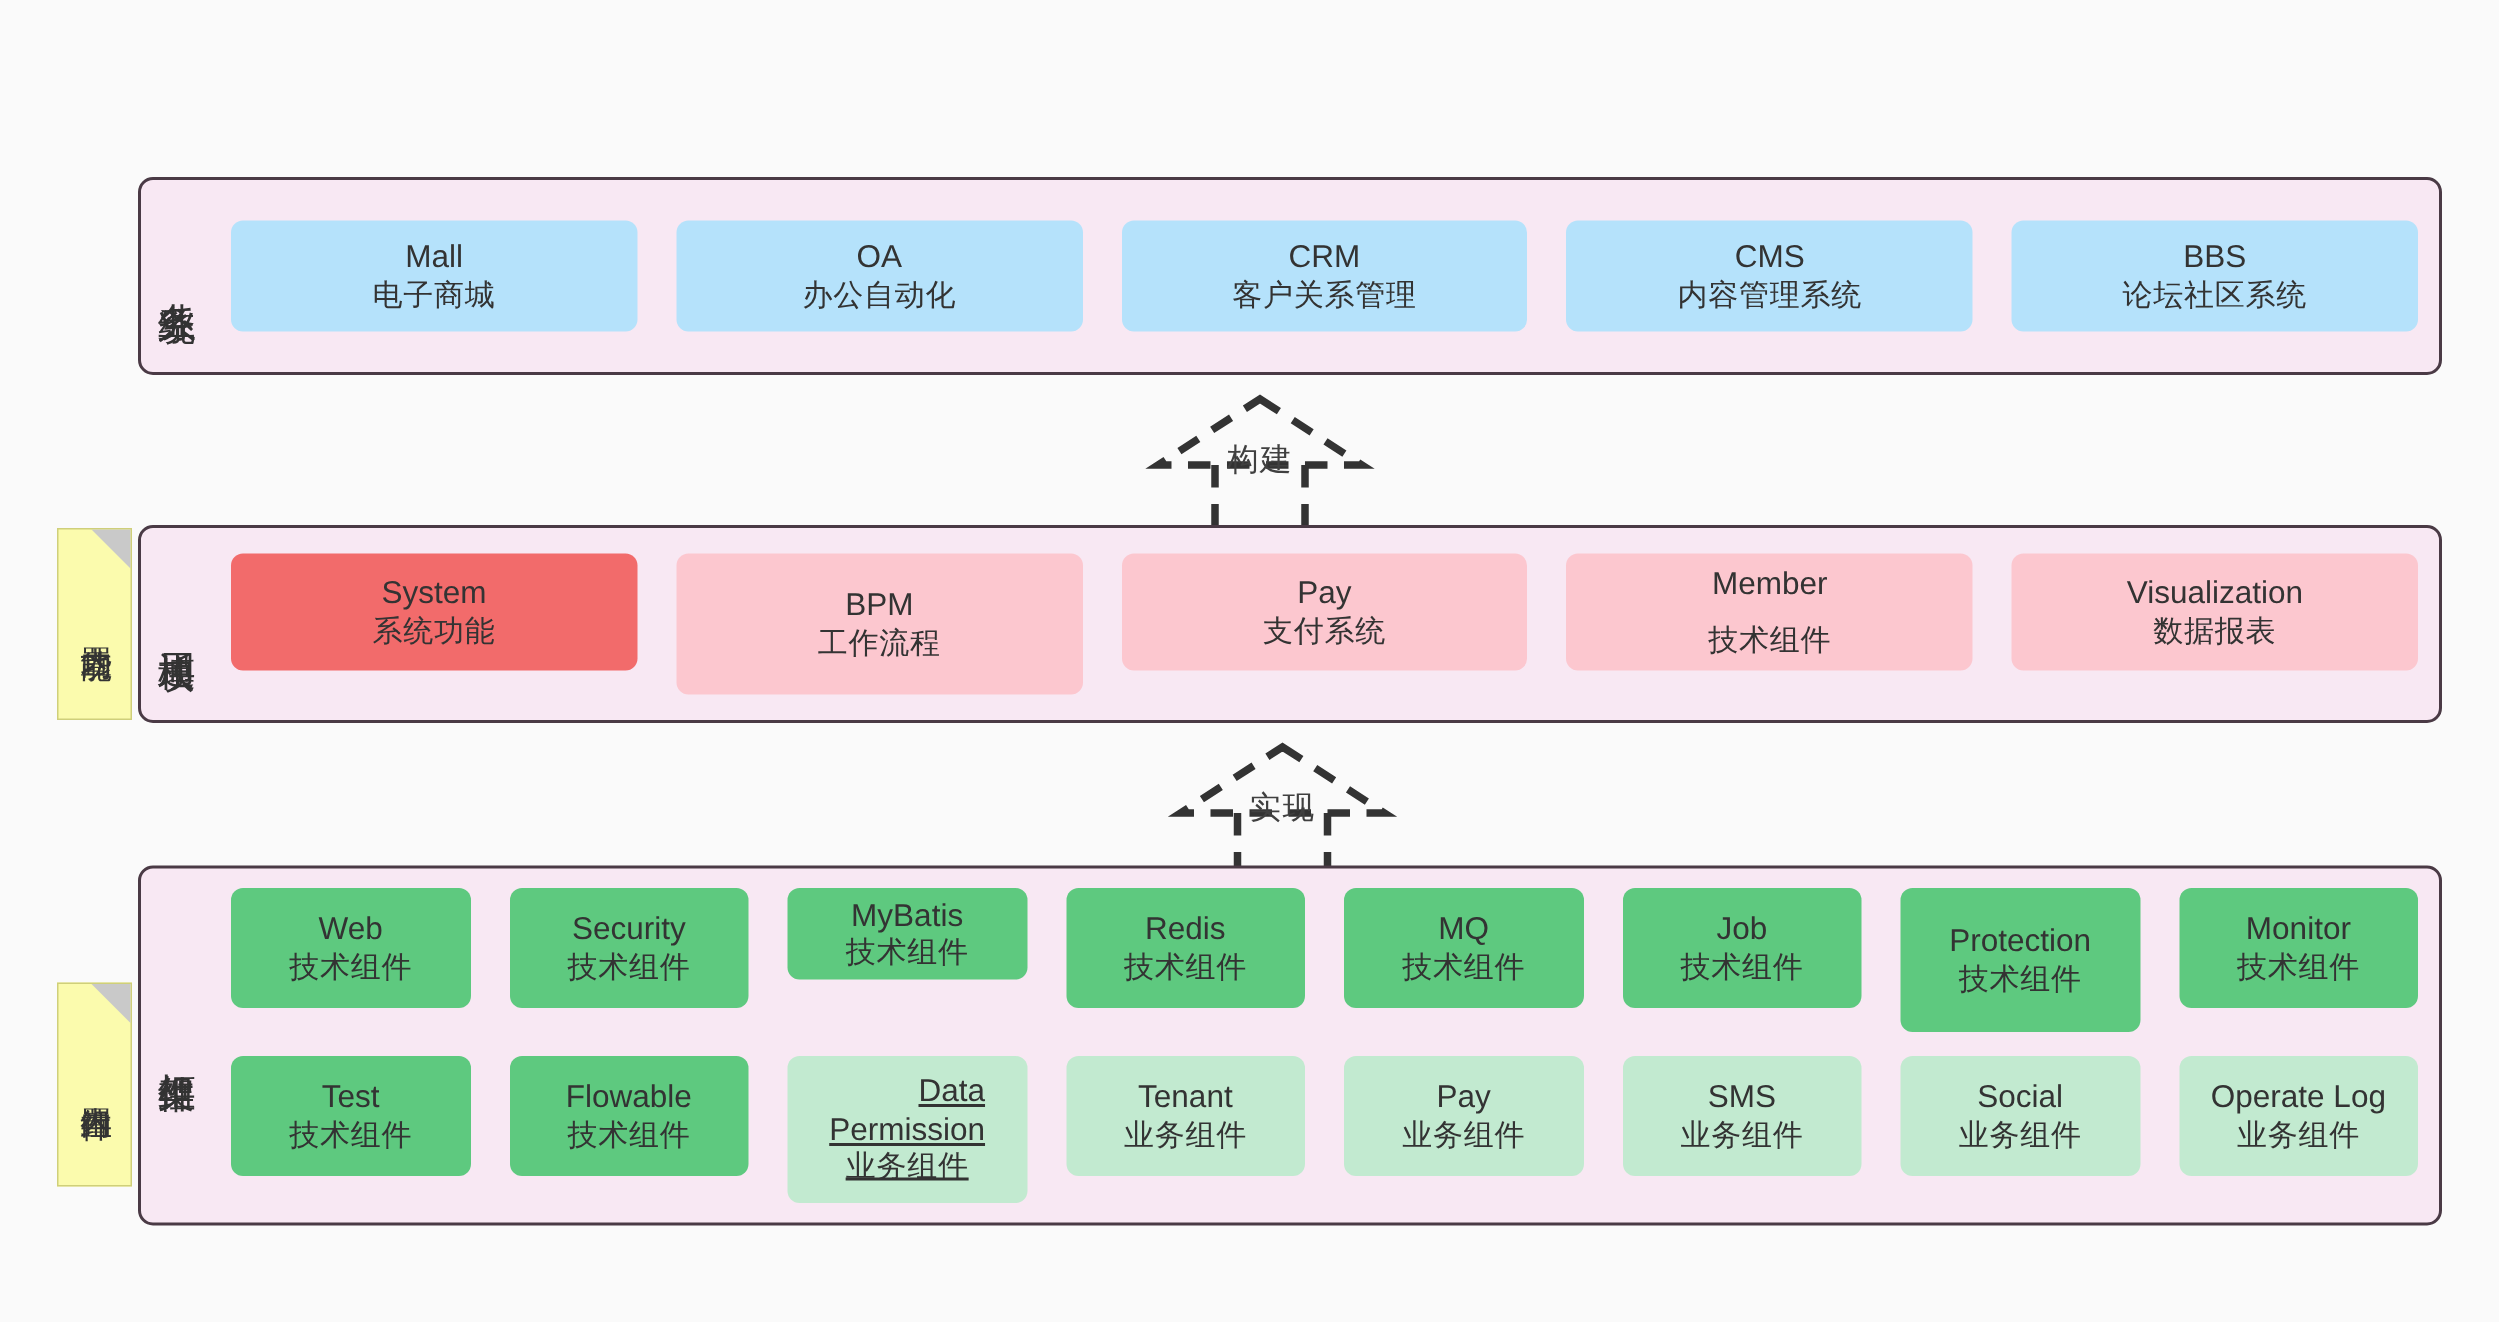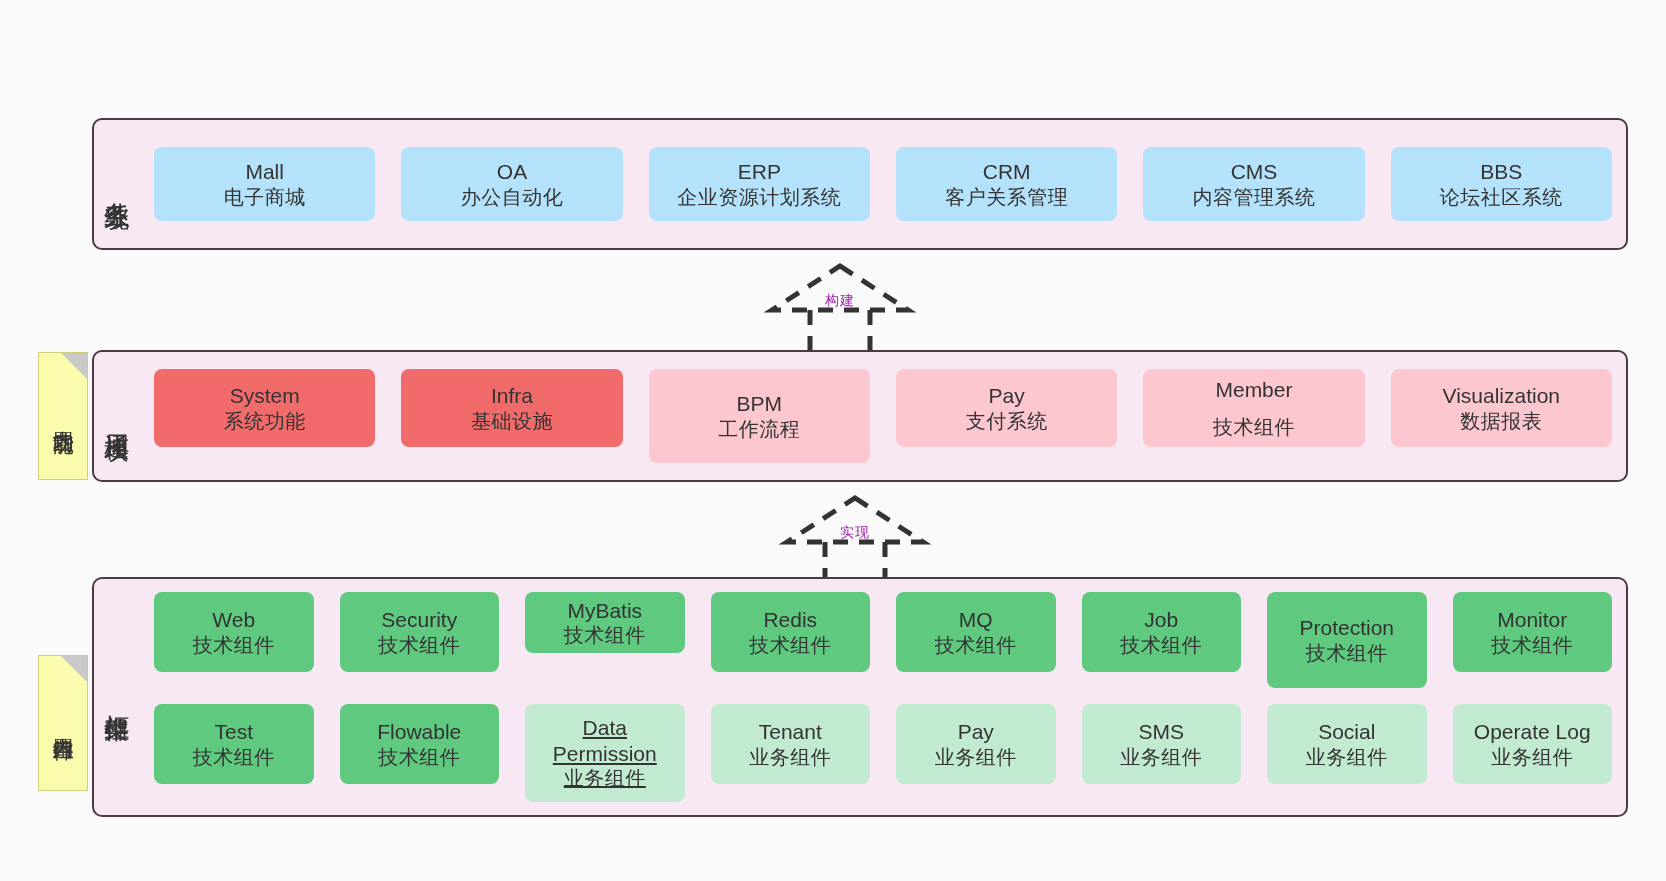--- a/index.html
+++ b/index.html
@@ -57,21 +57,21 @@
 
   
   .box {
     flex: 1 1 0;
     box-sizing: border-box;
     border-radius: 8px;
     display: flex;
     flex-direction: column;
     align-items: center;
     justify-content: center;
-    text-align: center;
+    text-align: right;
     color: #333333;
     line-height: 1.22;
     padding: 4px 6px;
   }
   .box .t-en {
     font-size: 21px;
     white-space: pre-line;
   }
   .box .t-cn {
     font-size: 20px;
@@ -115,45 +115,41 @@
   .connector {
     position: absolute;
     width: 160px;
     height: 100px;
   }
   .connector .conn-label {
     position: absolute;
     left: 50%;
     transform: translateX(-50%);
     top: 34px;
-    font-size: 14px;
+    font-size: 21px;
     background: transparent;
-    color: #a21caf;
+    color: #404040;
     padding: 0 2px;
     letter-spacing: 1px;
   }
 </style>
 </head>
 <body>
 
 <div class="layer" id="layer-business" style="left:92px; top:118px; width:1536px; height:132px;">
   <div class="layer-label">业务系统</div>
   <div class="layer-body">
     <div class="row">
       <div class="box c-blue" style="height:74px;">
         <div class="t-en">Mall</div>
         <div class="t-cn">电子商城</div>
       </div>
       <div class="box c-blue" style="height:74px;">
         <div class="t-en">OA</div>
         <div class="t-cn">办公自动化</div>
-      </div>
-      <div class="box c-blue" style="height:74px;">
-        <div class="t-en">ERP</div>
-        <div class="t-cn">企业资源计划系统</div>
       </div>
       <div class="box c-blue" style="height:74px;">
         <div class="t-en">CRM</div>
         <div class="t-cn">客户关系管理</div>
       </div>
       <div class="box c-blue" style="height:74px;">
         <div class="t-en">CMS</div>
         <div class="t-cn">内容管理系统</div>
       </div>
       <div class="box c-blue" style="height:74px;">
@@ -178,24 +174,20 @@
 </div>
 
 <div class="layer" id="layer-common" style="left:92px; top:350px; width:1536px; height:132px;">
   <div class="layer-label">通用模块</div>
   <div class="layer-body">
     <div class="row">
       <div class="box c-red" style="height:78px;">
         <div class="t-en">System</div>
         <div class="t-cn">系统功能</div>
       </div>
-      <div class="box c-red" style="height:78px;">
-        <div class="t-en">Infra</div>
-        <div class="t-cn">基础设施</div>
-      </div>
       <div class="box c-pink" style="height:94px;">
         <div class="t-en">BPM</div>
         <div class="t-cn">工作流程</div>
       </div>
       <div class="box c-pink" style="height:78px;">
         <div class="t-en">Pay</div>
         <div class="t-cn">支付系统</div>
       </div>
       <div class="box c-pink" style="height:78px;gap:12px;">
         <div class="t-en">Member</div>

